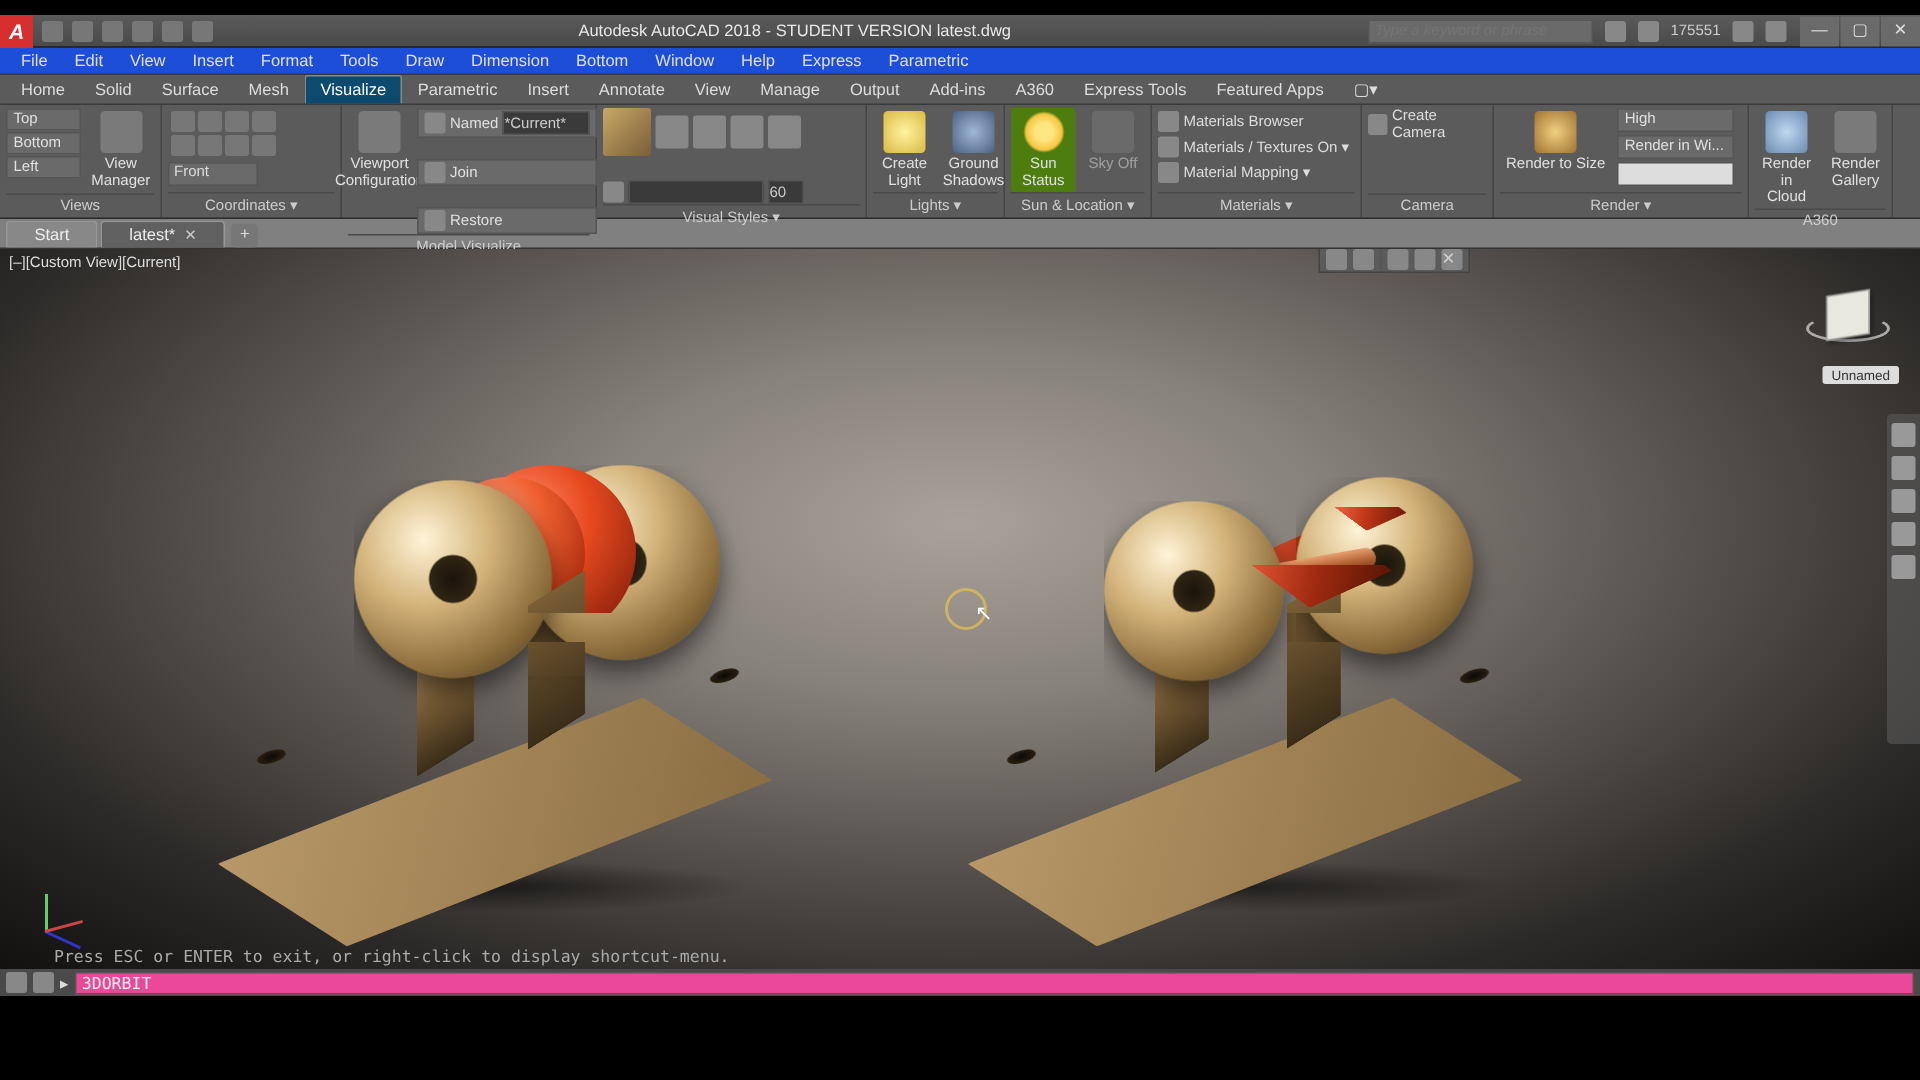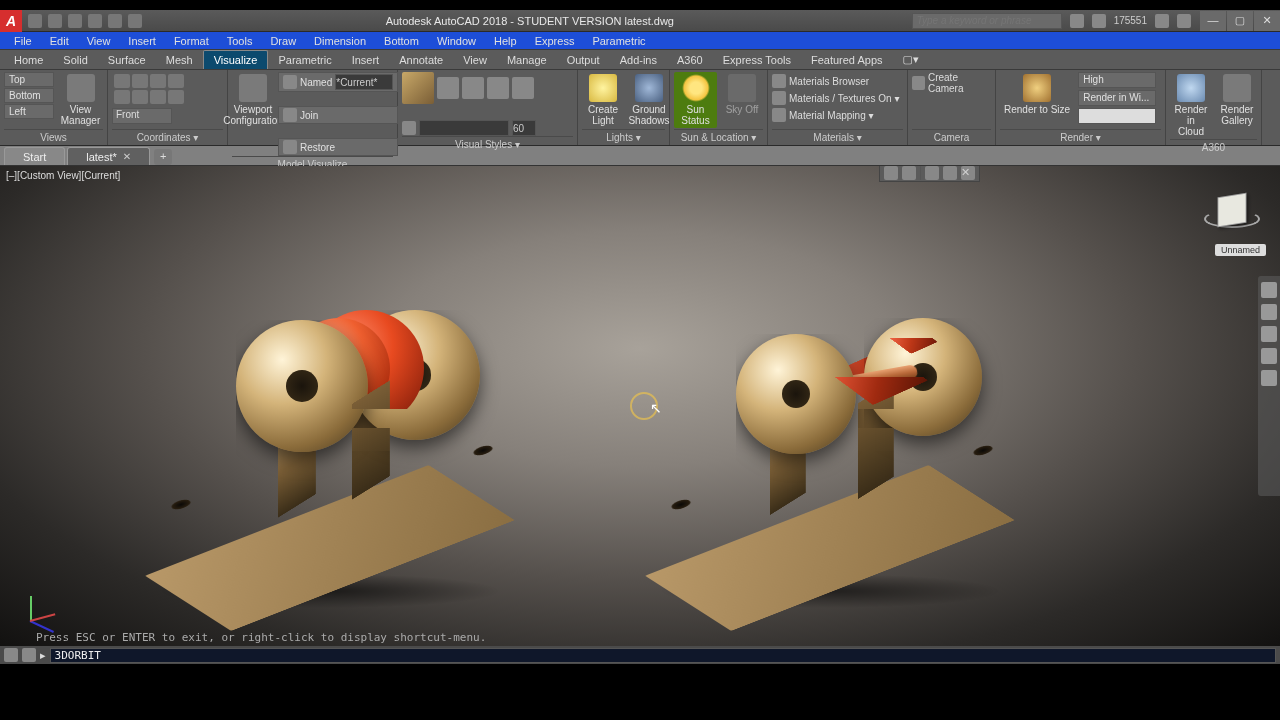--- a/index.html
+++ b/index.html
@@ -81,21 +81,21 @@
 .hole { position: absolute; width: 22px; height: 13px; border-radius: 50%; background: radial-gradient(#0a0806,#2a1f10 70%); transform: rotateX(55deg) rotateZ(-38deg); }
 .red-block { position: absolute; background: linear-gradient(135deg,#e85838,#a02a10,#5a1505); border-radius: 2px; transform: rotateX(55deg) rotateZ(-38deg); }
 .copper-rod { position: absolute; height: 14px; border-radius: 7px; background: linear-gradient(#e8a070,#b86838,#7a3e18); transform: rotate(-10deg); }
 .cursor { position: absolute; top: 234px; left: 650px; font-size: 14px; color: #fff; }
 .cursor::before { content:"↖"; }
 .orbit-halo { position: absolute; top: 226px; left: 630px; width: 28px; height: 28px; border: 2px solid #e8c050; border-radius: 50%; opacity: .7; }
 
 
 .cmdline { height: 18px; background: #4a4a4a; display: flex; align-items: center; padding: 0 4px; gap: 4px; font-family: monospace; font-size: 11px; color: #ddd; }
 .cmdline .ico { width: 14px; height: 14px; background: #888; border-radius: 2px; }
-.cmdline input { flex: 1; background: #0f172a; border: 1px solid #555; color: #eee; font-family: monospace; font-size: 11px; height: 15px; padding: 0 4px; }
+.cmdline input { flex: 1; background: #ec4899; border: 1px solid #555; color: #eee; font-family: monospace; font-size: 11px; height: 15px; padding: 0 4px; }
 </style>
 </head>
 <body>
 
 <div class="black-bar"></div>
 
 <div class="titlebar">
   <div class="app-logo">A</div>
   <div class="qat">
     <span></span>

